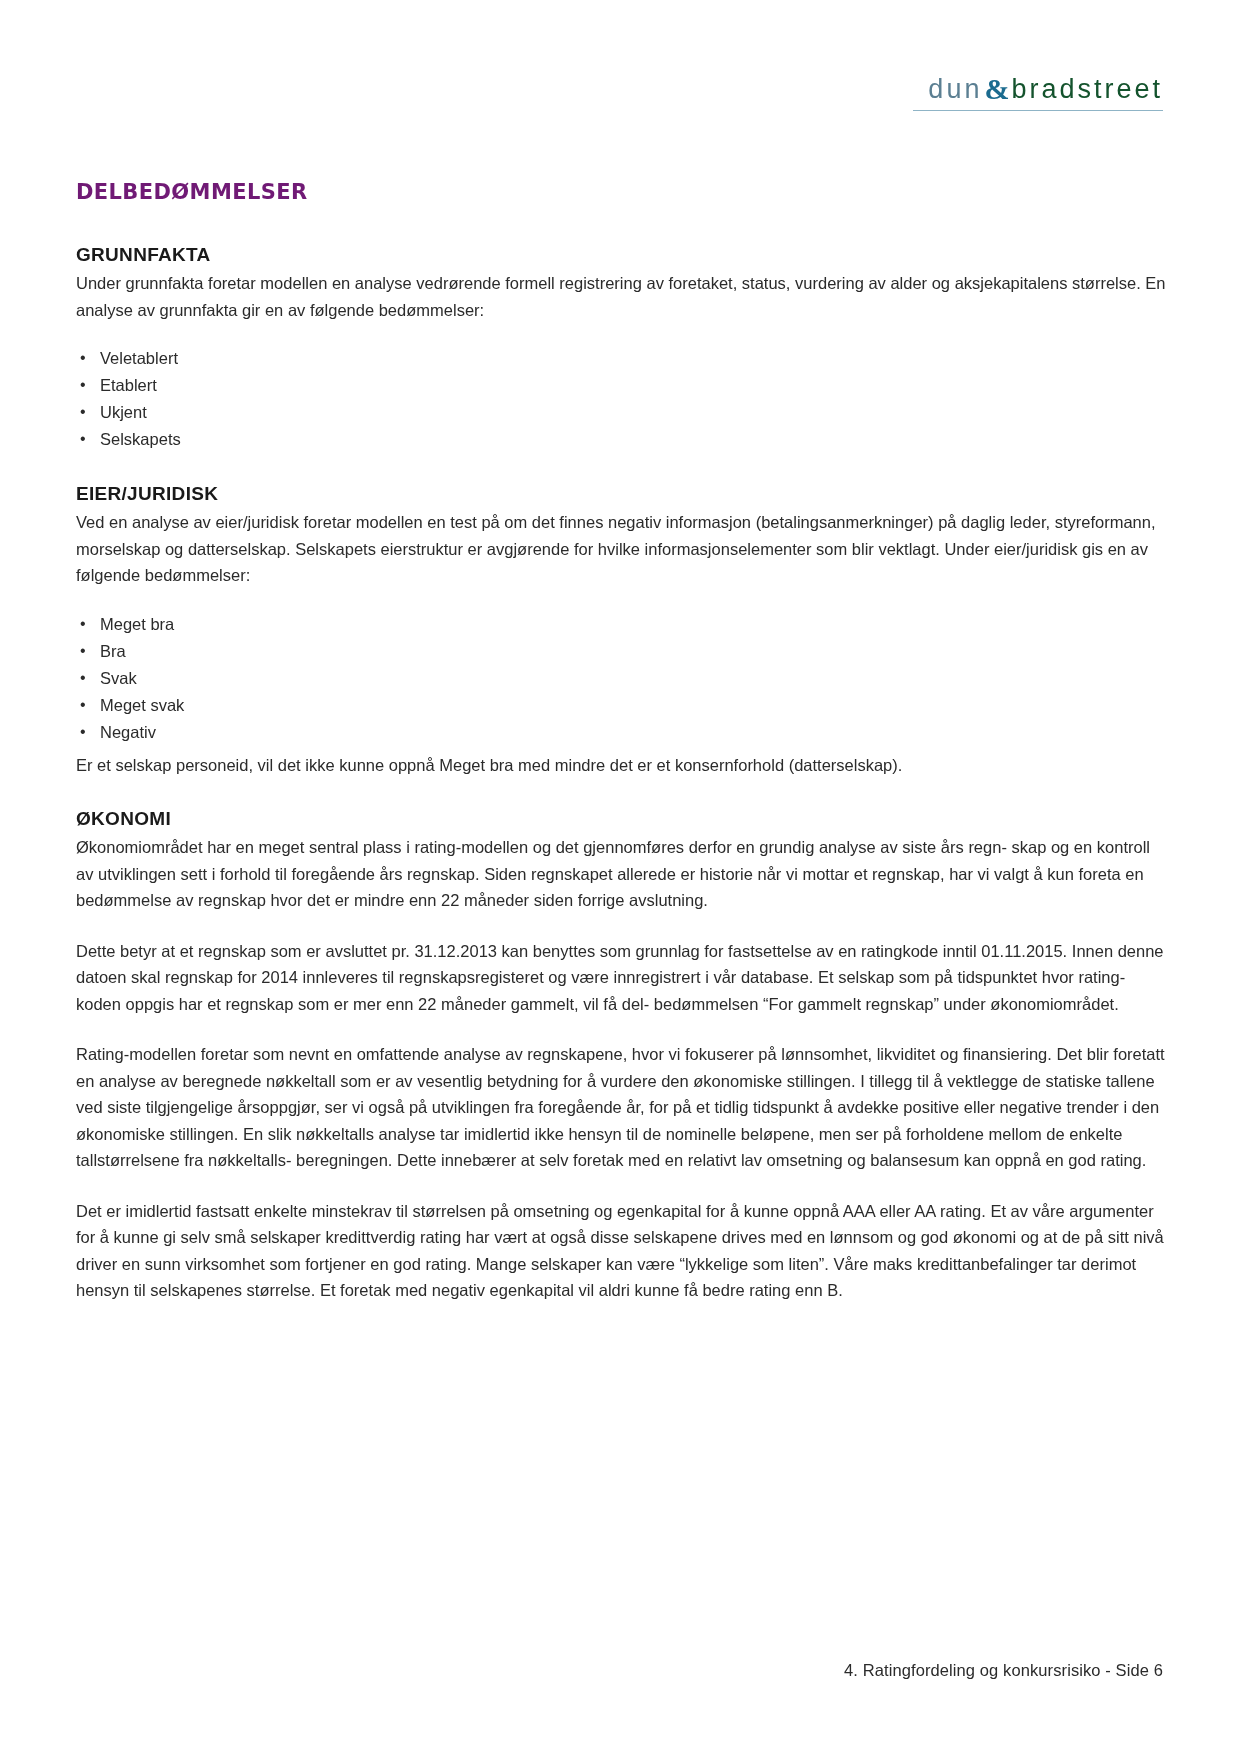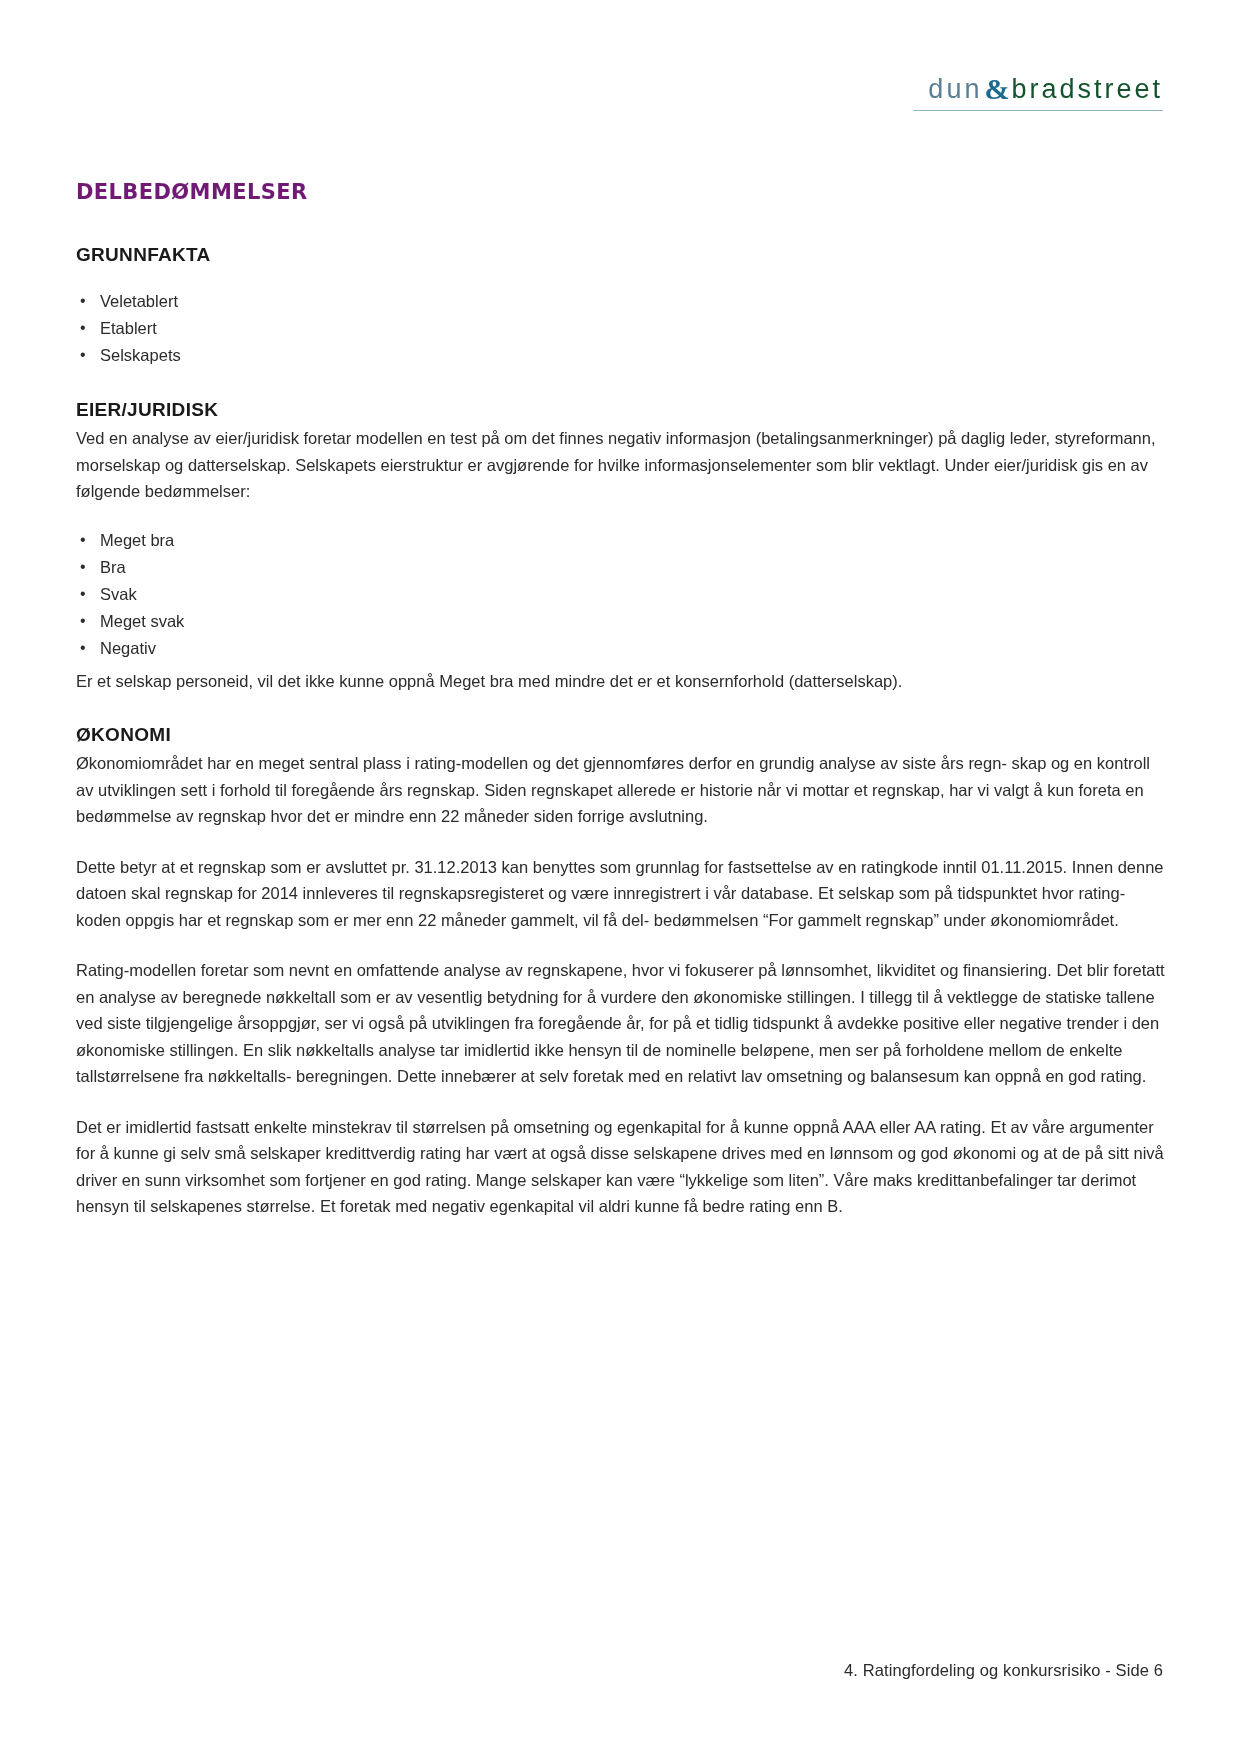--- a/index.html
+++ b/index.html
@@ -128,23 +128,25 @@
     <span class="logo-word-bradstreet">bradstreet</span>
   </div>
   <div class="logo-underline"></div>
 
   <div class="content">
 
     <h1 class="doc-title">DELBEDØMMELSER</h1>
 
     <div class="block">
       <h2 class="section-heading">GRUNNFAKTA</h2>
+      <p class="para">Under grunnfakta foretar modellen en analyse vedrørende formell registrering av foretaket, status, vurdering av alder og aksjekapitalens størrelse. En analyse av grunnfakta gir en av følgende bedømmelser:</p>
       <ul class="bullets">
         <li>Veletablert</li>
         <li>Etablert</li>
+        <li>Ukjent</li>
         <li>Selskapets</li>
       </ul>
     </div>
 
     <div class="block">
       <h2 class="section-heading">EIER/JURIDISK</h2>
       <p class="para">Ved en analyse av eier/juridisk foretar modellen en test på om det finnes negativ informasjon (betalingsanmerkninger) på daglig leder, styreformann, morselskap og datterselskap. Selskapets eierstruktur er avgjørende for hvilke informasjonselementer som blir vektlagt. Under eier/juridisk gis en av følgende bedømmelser:</p>
       <ul class="bullets">
         <li>Meget bra</li>
         <li>Bra</li>

